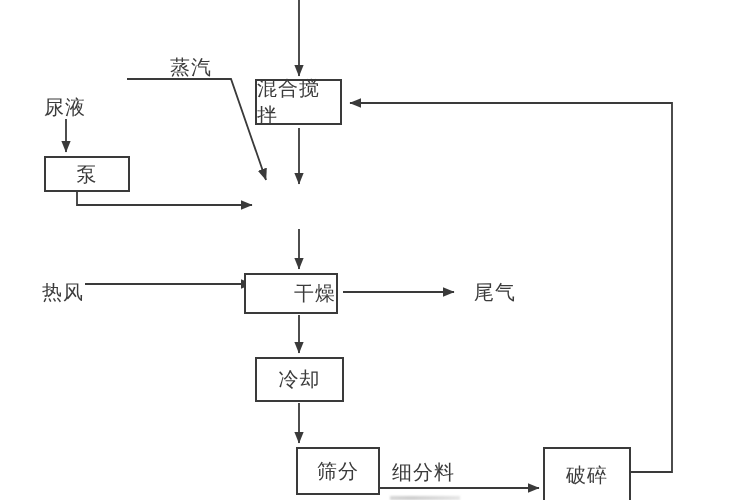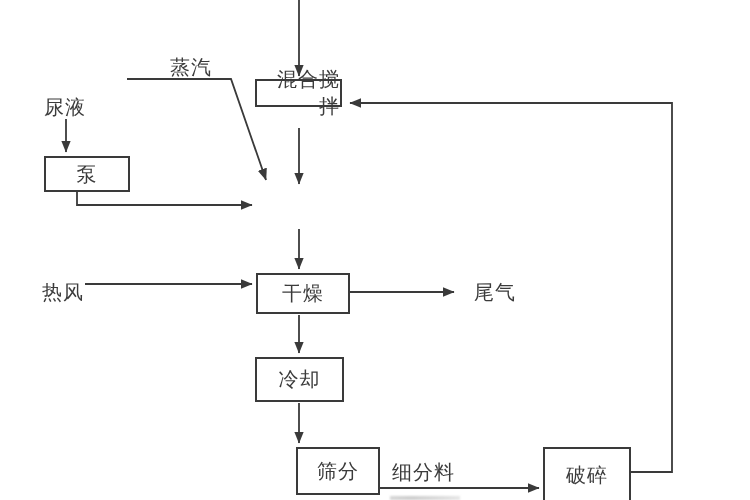--- a/index.html
+++ b/index.html
@@ -87,30 +87,30 @@
       <line x1="341" y1="488" x2="539" y2="488" marker-end="url(#ah)"></line>
 
       <polyline points="77,192 77,205 252,205" marker-end="url(#ah)"></polyline>
 
       <polyline points="127,79 231,79 266,180" marker-end="url(#ah)"></polyline>
 
       <polyline points="631,472 672,472 672,103 350,103" marker-end="url(#ah)"></polyline>
     </g>
   </svg>
 
-  <div class="node" style="left:255px; top:79px; width:87px; height:28px;text-align:right;">
+  <div class="node" style="left:255px; top:79px; width:87px; height:46px;">
     <span>混合搅拌</span>
   </div>
 
   <div class="node" style="left:44px; top:156px; width:86px; height:36px;">
     <span>泵</span>
   </div>
 
 
-  <div class="node" style="left:256px; top:273px; width:94px; height:41px;">
+  <div class="node" style="left:244px; top:273px; width:94px; height:41px;justify-content:flex-end;">
     <span>干燥</span>
   </div>
 
   <div class="node" style="left:255px; top:357px; width:89px; height:45px;">
     <span>冷却</span>
   </div>
 
   <div class="node" style="left:256px; top:447px; width:84px; height:48px;margin-left:40px;">
     <span>筛分</span>
   </div>

